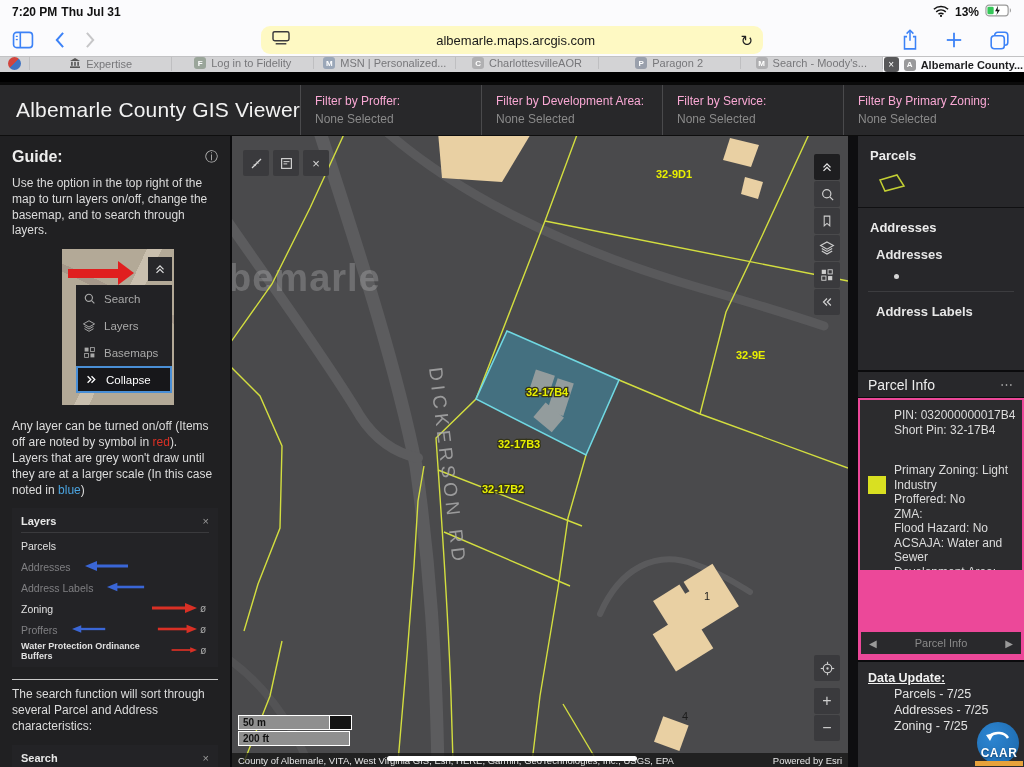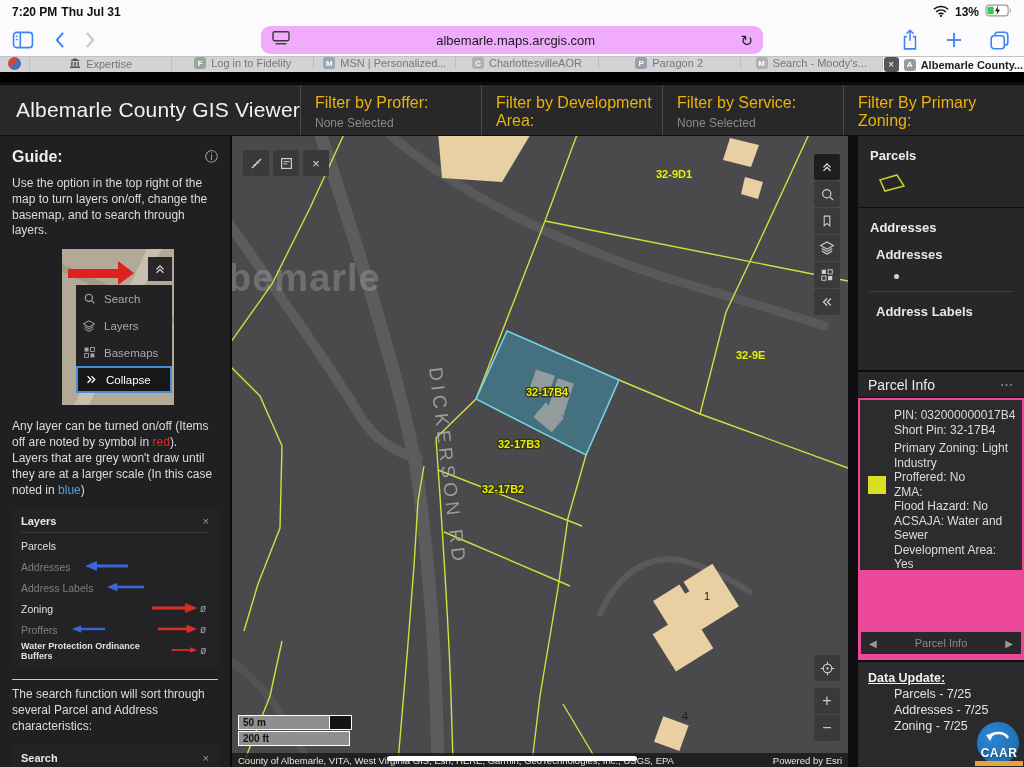--- a/index.html
+++ b/index.html
@@ -8,40 +8,40 @@
 
   
   .statusbar{height:24px;background:#fbfbfd;display:flex;justify-content:space-between;align-items:center;padding:0 12px;font-size:12px;font-weight:700;color:#111}
   .sb-left{display:flex;gap:4px}
   .sb-right{display:flex;align-items:center;gap:6px}
 
   
   .toolbar{height:32px;background:#fbfbfd;position:relative;display:flex;align-items:center;justify-content:center}
   .tb-left{position:absolute;left:12px;display:flex;align-items:center;gap:20px}
   .tb-right{position:absolute;right:14px;display:flex;align-items:center;gap:26px}
-  .urlpill{width:502px;height:28px;border-radius:9px;background:#f0abfc;display:flex;align-items:center;padding:0 10px}
+  .urlpill{width:502px;height:28px;border-radius:9px;background:#fef9c3;display:flex;align-items:center;padding:0 10px}
   .url-text{flex:1;text-align:center;font-size:13px;color:#1a1a1a}
   .reload{font-size:15px;color:#222;line-height:1}
   .icon-btn{display:flex;align-items:center;justify-content:center;background:none;border:none;cursor:pointer;padding:0}
 
   
   .tabbar{height:16px;background:#d3d3d5;border-top:1px solid #c2c2c4;display:flex;align-items:flex-start}
   .ext-cell{width:30px;display:flex;align-items:center;justify-content:center;border-right:1px solid #bfbfc1}
   .ext-ic{width:13px;height:13px;border-radius:50%;background:linear-gradient(135deg,#d0453e 48%,#3f72c0 48%)}
   .tab{flex:1 1 0;display:flex;align-items:center;justify-content:center;gap:5px;border-right:1px solid #bfbfc1;font-size:11px;color:#77777a;overflow:hidden;white-space:nowrap;cursor:pointer}
   .tab.active{background:#fbfbfd;color:#1c1c1e;font-weight:700;border-right:none}
   .fav{width:12px;height:12px;border-radius:3px;display:flex;align-items:center;justify-content:center;font-size:8px;font-weight:700;color:#fff;flex:0 0 auto}
   .tab-close{width:15px;height:15px;border-radius:3px;background:#58585a;color:#fff;font-size:10px;display:flex;align-items:center;justify-content:center;font-weight:400}
 
   
   .app{position:absolute;top:82px;left:0;right:0;bottom:0;background:#0c0c0e}
   .app-header{height:54px;background:#28282a;border-top:3px solid #0a0a0a;border-bottom:1px solid #0e0e0e;display:flex;align-items:stretch}
   .ah-title{width:300px;display:flex;align-items:center;padding-left:16px;font-size:21px;color:#f2f2f2;letter-spacing:.2px}
   .filter{flex:1;border-left:1px solid #4a4a4c;padding:9px 0 0 14px}
-  .filter .f-label{font-size:16px;color:#eab308}
+  .filter .f-label{font-size:12px;color:#f9a8d4}
   .filter .f-value{font-size:12px;color:#8a8a8a;margin-top:4px}
 
   .main{display:flex;height:631px}
 
   
   .sidebar-left{width:232px;background:#202022;border-right:2px solid #0b0b0d;padding:12px 12px 0 12px;overflow:hidden}
   .guide-head{display:flex;justify-content:space-between;align-items:center;margin-bottom:10px}
   .guide-head .gh{font-size:16px;font-weight:700;color:#ededed}
   .info-ic{color:#b9b9b9;font-size:13px}
   .guide-p{font-size:12px;line-height:1.32;color:#dcdcdc;margin-bottom:10px}
@@ -104,21 +104,21 @@
   .leg-div.inset{border-top:1px solid #3c3c3f;margin:12px 10px 10px}
   .leg-sub{font-size:13px;font-weight:700;color:#e6e6e6;padding-left:18px;margin-top:12px}
   .leg-dot{width:5px;height:5px;border-radius:50%;background:#d5d5d5;margin:12px 0 0 36px}
 
   .pinfo{height:288px;position:relative;background:#ec4899}
   .pi-head{height:26px;background:#28282b;display:flex;justify-content:space-between;align-items:center;padding:0 10px;border-bottom:1px solid #0c0c0e}
   .pi-head .pt{font-size:14px;color:#ececec}
   .pi-menu{color:#b9b9b9;font-size:13px;letter-spacing:1px}
   .pi-body{position:relative;margin:2px 2px 0;background:#2c2c2e;height:170px;padding:8px 4px 0 34px;font-size:12px;line-height:14.5px;color:#dcdcdc;overflow:hidden}
   .pi-swatch{position:absolute;left:8px;top:76px;width:18px;height:18px}
-  .pi-block{margin-top:4px}
+  .pi-block{margin-top:26px}
   .pi-pager{position:absolute;left:3px;right:3px;bottom:6px;height:22px;background:#29292c;display:flex;justify-content:space-between;align-items:center;padding:0 8px;color:#9a9a9a;font-size:10px}
   .pi-pager .pg-label{font-size:11px;color:#8a8a8a}
 
   .dupdate{flex:1;position:relative;background:#2a2a2d;border-top:2px solid #0b0b0d;padding:9px 10px 0}
   .du-title{font-size:12.5px;font-weight:700;color:#f0f0f0;text-decoration:underline;margin-bottom:2px}
   .du-item{font-size:12.5px;color:#e3e3e3;margin:2px 0 0 26px}
   .caar{position:absolute;right:0;bottom:1px;width:50px;height:44px}
   .caar-circle{position:absolute;left:3px;top:0;width:42px;height:42px;border-radius:50%;background:radial-gradient(circle at 35% 35%,#2d86d3,#1b66a8)}
   .caar-text{position:absolute;left:0;right:0;bottom:6px;text-align:center;font-size:12px;font-weight:700;color:#fff;letter-spacing:.5px;text-shadow:0 1px 2px #0a3a66}
   .caar-bar{position:absolute;left:1px;right:1px;bottom:0;height:5px;background:#e7a23b}

